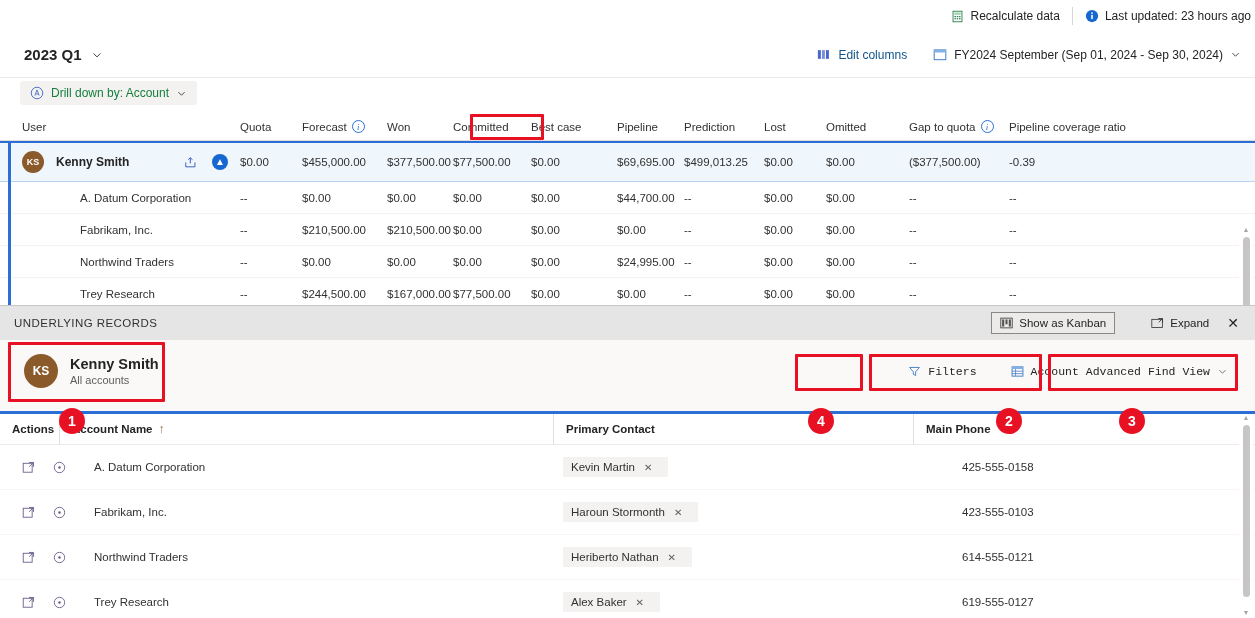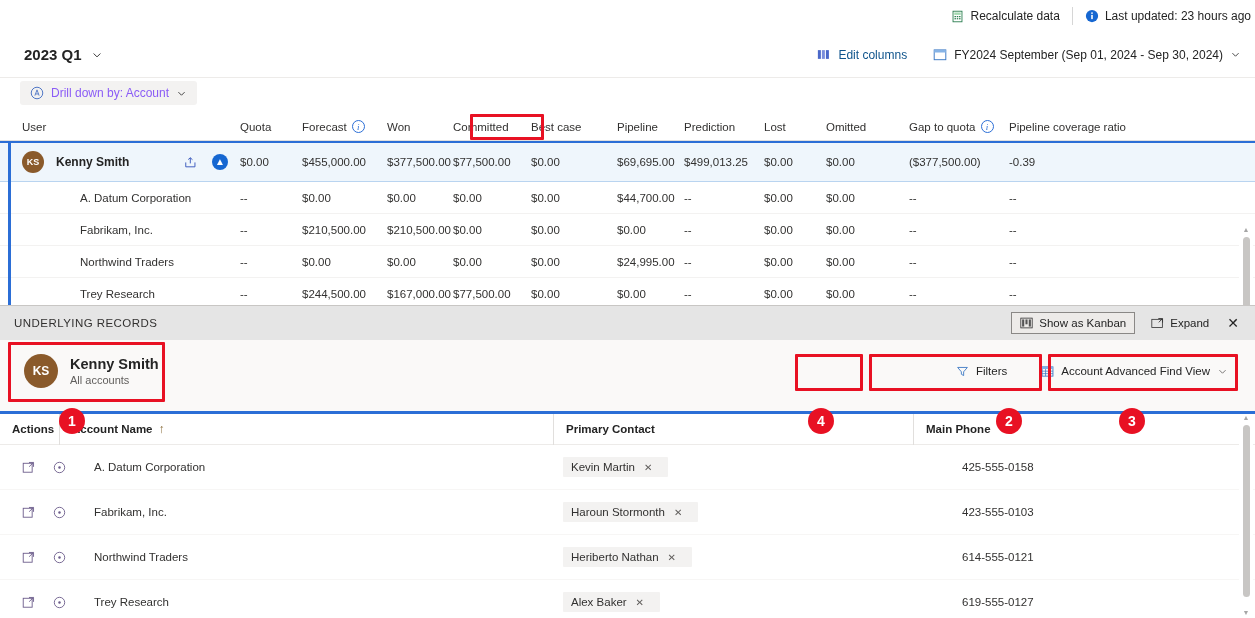--- a/index.html
+++ b/index.html
@@ -37,21 +37,21 @@
     display: flex; align-items: center; gap: 26px;
   }
   .link-btn { display: flex; align-items: center; gap: 7px; font-size: 12px; color: #0f548c; cursor: pointer; }
   .fy-select { display: flex; align-items: center; gap: 7px; font-size: 12px; color: #242424; cursor: pointer; }
 
   .drill-row { position: absolute; left: 0; top: 79px; width: 1255px; height: 32px; }
   .drill-pill {
     position: absolute; left: 20px; top: 2px;
     display: flex; align-items: center; gap: 7px;
     background: #f3f2f1; border-radius: 3px;
-    padding: 5px 10px; font-size: 12px; color: #8b5cf6; cursor: pointer;
+    padding: 5px 10px; font-size: 12px; color: #15803d; cursor: pointer;
   }
 
   .fc-table { position: absolute; left: 0; top: 113px; width: 1255px; height: 192px; overflow: hidden; }
   .fc-head {
     display: flex; align-items: center; height: 28px;
     border-bottom: 1px solid #e1dfdd; font-size: 11.5px; color: #323130;
   }
   .fc-head .cell { display: flex; align-items: center; gap: 5px; }
   .fc-row {
     display: flex; align-items: center; height: 32px;
@@ -114,36 +114,36 @@
     height: 34px; background: #e5e5e5;
     display: flex; align-items: center; padding: 0 14px 0 14px;
   }
   .ur-title { font-size: 11.5px; letter-spacing: .45px; color: #323130; }
   .ur-header-right { margin-left: auto; display: flex; align-items: center; gap: 16px; }
   .kanban-btn {
     display: flex; align-items: center; gap: 6px;
     border: 1px solid #8a8886; background: #edebe9;
     padding: 4px 8px; font-size: 11.5px; color: #242424; cursor: pointer;
   }
-  .expand-btn { display: flex; align-items: center; gap: 6px; font-size: 11.5px; color: #242424; cursor: pointer; }
+  .expand-btn { display: flex; align-items: center; gap: 6px; font-size: 11.5px; color: #242424; cursor: pointer; margin-left: 20px; }
   .close-x { font-size: 14px; color: #242424; cursor: pointer; padding: 0 2px; }
 
   .ur-sub {
     height: 62px; background: #faf9f8;
     display: flex; align-items: center; padding-left: 14px; padding-right: 18px;
   }
   .person-card { display: flex; align-items: center; gap: 12px; padding: 8px 16px 8px 10px; }
   .avatar-lg {
     width: 34px; height: 34px; border-radius: 50%; background: #8a5a2b;
     color: #fff; font-size: 12px; font-weight: 700;
     display: flex; align-items: center; justify-content: center; flex: none;
   }
   .p-name { font-size: 14.5px; font-weight: 600; color: #242424; line-height: 1.25; }
   .p-sub { font-size: 11px; color: #605e5c; line-height: 1.3; }
-  .ur-sub-right { margin-left: auto; display: flex; align-items: center; gap: 16px; }
+  .ur-sub-right { margin-left: auto; display: flex; align-items: center; gap: 16px; font-family: Liberation Mono, monospace; }
   .tool-btn {
     display: flex; align-items: center; gap: 7px;
     font-size: 11.5px; color: #242424; padding: 6px 9px; cursor: pointer;
   }
 
   
   .rg { position: absolute; left: 0; top: 411px; width: 1255px; height: 207px; background: #fff; }
   .rg-topline { height: 3px; background: #2b6ed6; }
   .rg-head {
     display: flex; height: 31px; align-items: center;

